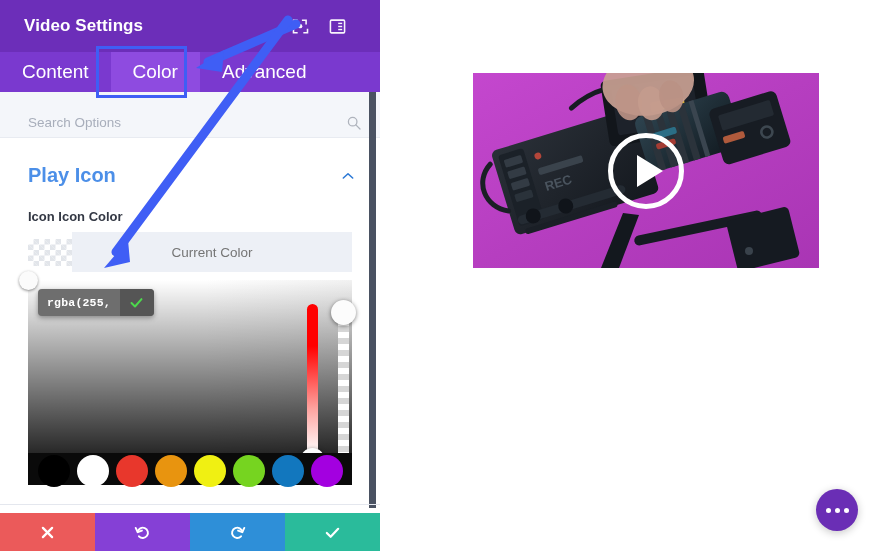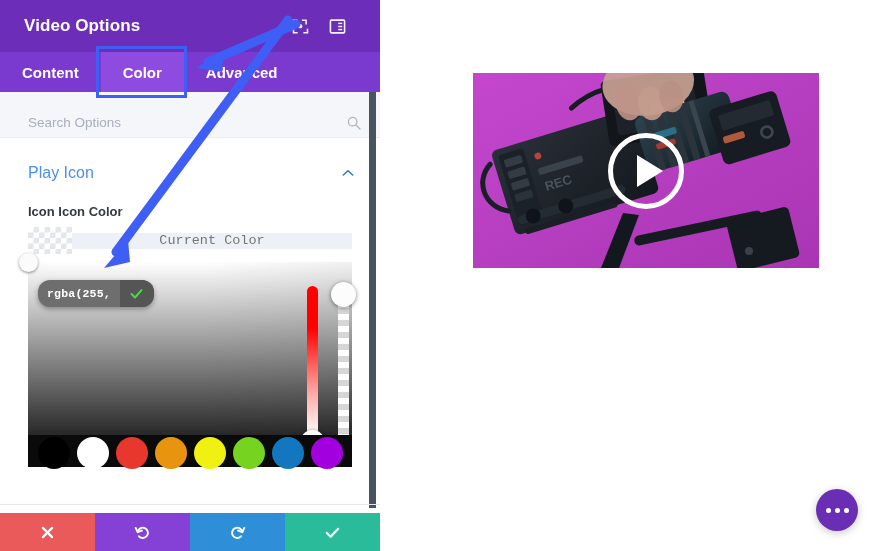--- a/index.html
+++ b/index.html
@@ -39,21 +39,21 @@
 
   
   .tabbar {
     height: 40px;
     background: #7A39CF;
     display: flex; align-items: stretch;
     position: relative;
   }
   .tab {
     display: flex; align-items: center; justify-content: center;
-    color: #ffffff; font-size: 15px; font-weight: bold;
+    color: #ffffff; font-size: 19px; font-weight: normal;
     padding: 0 22px;
     cursor: pointer;
     white-space: nowrap;
   }
   .tab.active { background: #8E4BE0; }
   .tab-highlight {
     position: absolute;
     left: 96px; top: -6px;
     width: 91px; height: 52px;
     border: 3px solid #3F5EF5;
@@ -78,22 +78,22 @@
   .search-icon { width: 16px; height: 16px; opacity: .5; }
 
   
   .section-head {
     display: flex; align-items: center;
     padding: 26px 24px 8px 28px;
   }
   .section-title {
     flex: 1;
     color: #4C8FE8;
-    font-size: 16px;
-    font-weight: normal;
+    font-size: 20px;
+    font-weight: bold;
   }
   .chev { width: 16px; height: 16px; cursor: pointer; }
 
   .field-label {
     padding: 14px 28px 8px 28px;
     font-size: 13px; font-weight: bold; color: #333844;
   }
 
   
   .color-row {
@@ -107,24 +107,24 @@
     background-image:
       linear-gradient(45deg, #e2e5ea 25%, transparent 25%, transparent 75%, #e2e5ea 75%),
       linear-gradient(45deg, #e2e5ea 25%, transparent 25%, transparent 75%, #e2e5ea 75%);
     background-size: 11px 11px;
     background-position: 0 0, 5.5px 5.5px;
     cursor: pointer;
     flex: none;
   }
   .current-color-field {
     flex: 1;
-    height: 16px;
+    height: 40px;
     background: #EDF0F6;
     border: none; outline: none;
-    font-family: Liberation Mono, monospace;
+    font-family: Liberation Sans, sans-serif;
     font-size: 13.5px; color: #6d28d9;
     text-align: center;
     cursor: text;
   }
 
   
   .picker-wrap {
     position: relative;
     margin: 8px 28px 0 28px;
     height: 205px;
@@ -201,24 +201,24 @@
     width: 32px; height: 32px;
     border-radius: 50%;
     cursor: pointer;
     flex: none;
     transform: translateY(2px);
   }
 
   
   .tooltip {
     position: absolute;
-    left: 10px; top: 18px;
+    left: 10px; top: 9px;
     display: flex; align-items: stretch;
     background: #6E6E6E;
-    border-radius: 12px;
+    border-radius: 4px;
     box-shadow: 0 2px 5px rgba(0,0,0,.35);
     z-index: 12;
     overflow: hidden;
     height: 27px;
   }
   .tooltip-text {
     display: flex; align-items: center;
     padding: 0 9px;
     color: #ffffff;
     font-family: "Liberation Mono", monospace;
@@ -313,21 +313,21 @@
   .annot { position: absolute; inset: 0; pointer-events: none; z-index: 20; }
 </style>
 </head>
 <body>
 
 <div id="root">
 
   <div class="panel">
 
     <div class="panel-header">
-      <div class="panel-title">Video Options</div>
+      <div class="panel-title">Video Settings</div>
       <div class="header-icons">
         <svg class="hdr-icon" viewBox="0 0 24 24">
           <path d="M2 2h7v2.2H4.2V9H2V2zm13 0h7v7h-2.2V4.2H15V2zM2 15h2.2v4.8H9V22H2v-7zm19.8 0H24v7h-7v-2.2h4.8V15z" fill="#ffffff" transform="translate(-1,0)"></path>
           <circle cx="11.5" cy="11.5" r="3.1" fill="#ffffff"></circle>
         </svg>
         <svg class="hdr-icon" viewBox="0 0 24 24">
           <rect x="2" y="3" width="20" height="18" rx="1.5" fill="none" stroke="#ffffff" stroke-width="2.2"></rect>
           <rect x="13" y="6.6" width="5.6" height="2" fill="#ffffff"></rect>
           <rect x="13" y="11" width="5.6" height="2" fill="#ffffff"></rect>
           <rect x="13" y="15.3" width="5.6" height="2" fill="#ffffff"></rect>

